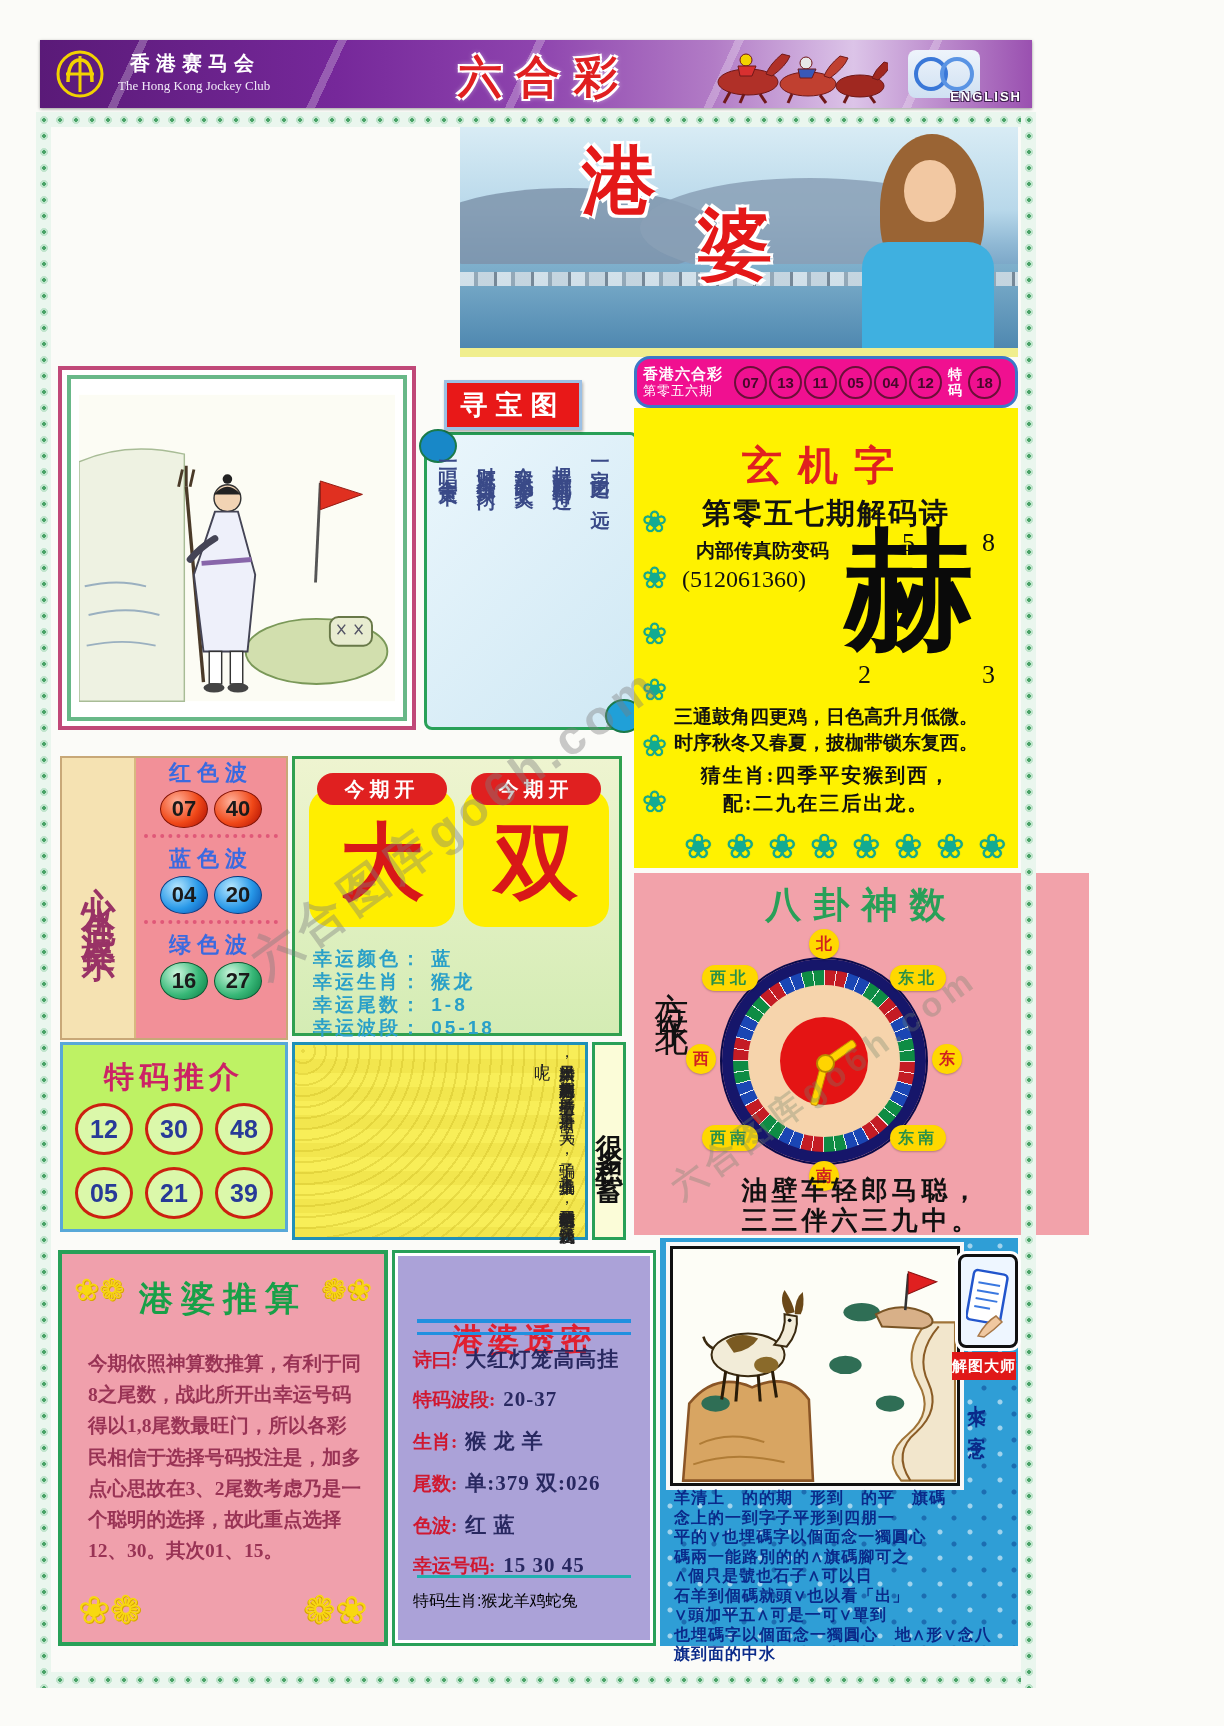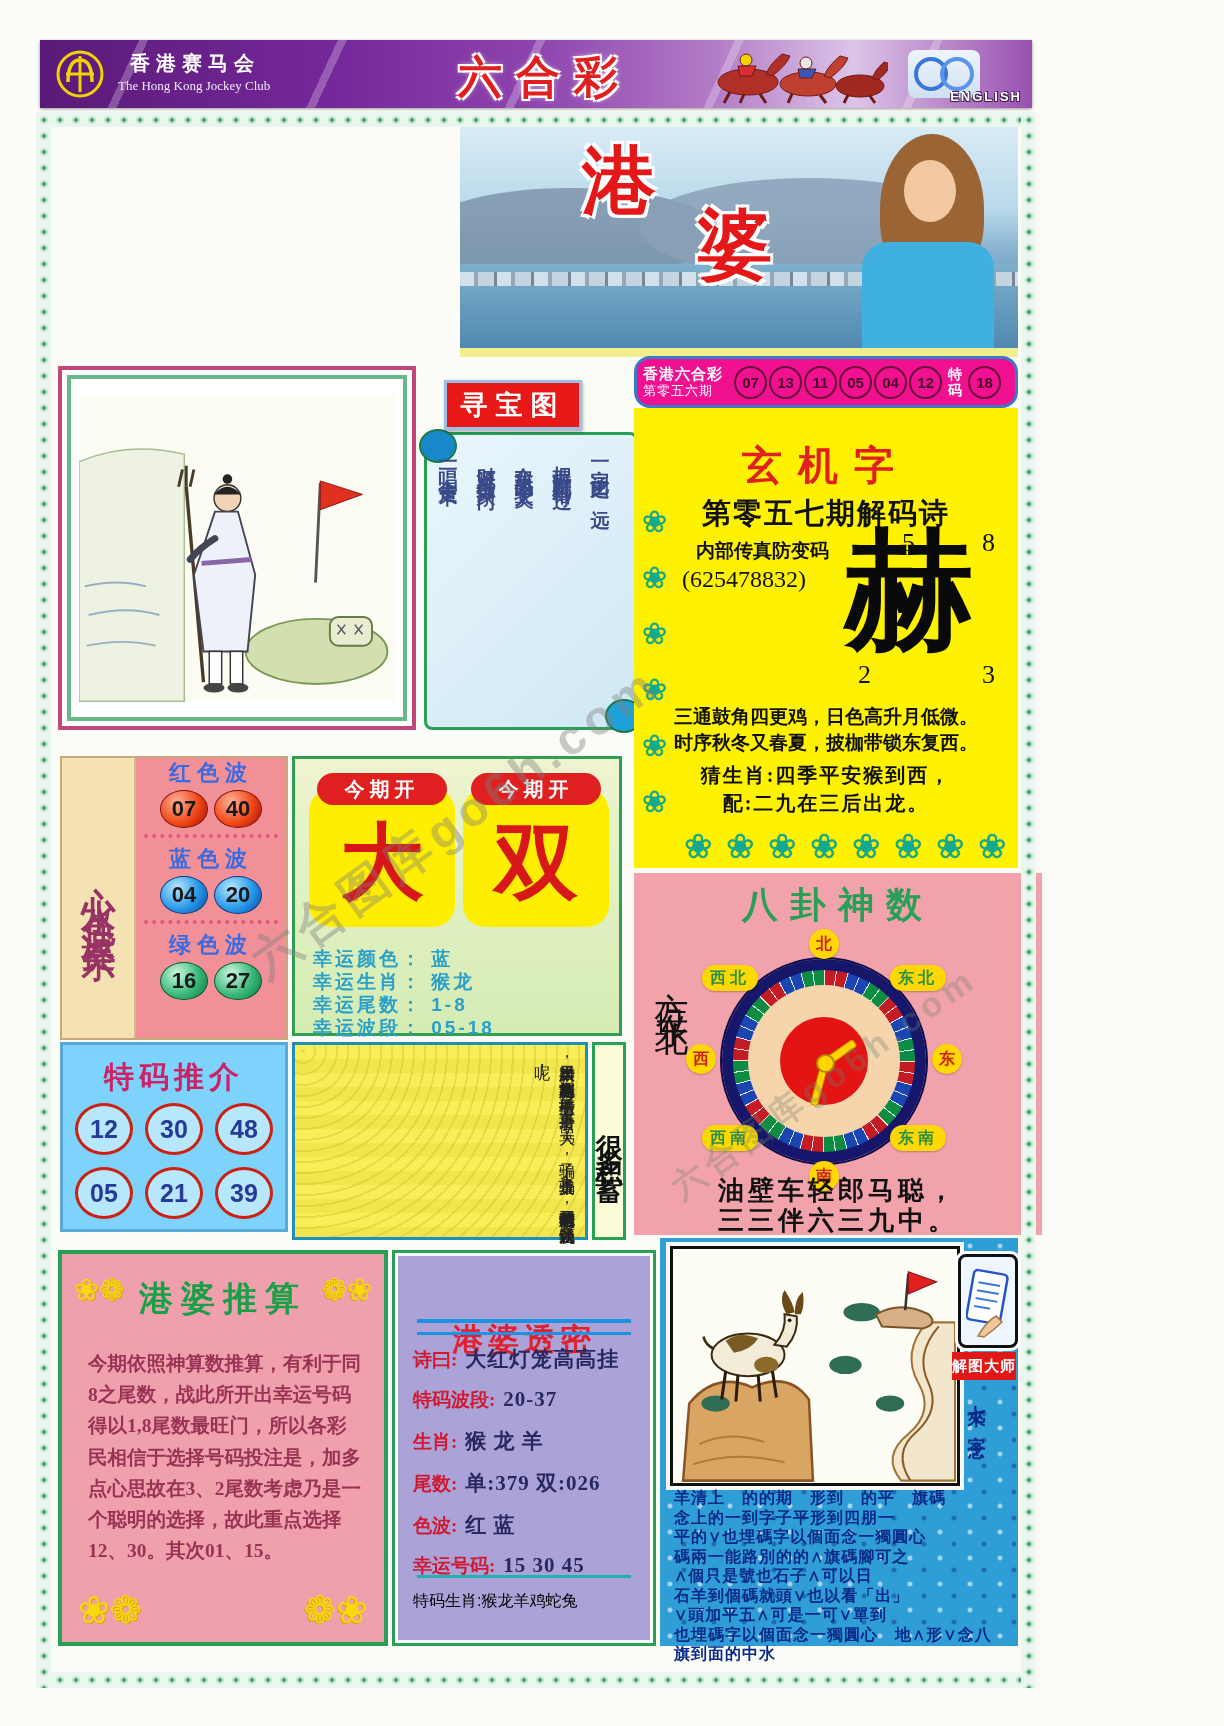--- a/index.html
+++ b/index.html
@@ -114,21 +114,21 @@
     background:linear-gradient(180deg,#eef4d0,#d4ecb4);}
   .big-card{position:absolute;top:30px;width:146px;height:138px;background:#ffee00;border-radius:22px;
     display:flex;align-items:center;justify-content:center;}
   #card1{left:14px;} #card2{left:168px;}
   .pill{position:absolute;top:-16px;left:8px;width:130px;height:32px;background:#e02020;border-radius:16px;
     color:#fff;font-size:20px;font-weight:bold;letter-spacing:5px;display:flex;align-items:center;justify-content:center;}
   .big-char{font-size:84px;font-weight:bold;color:#d81818;font-family:"Liberation Serif",serif;margin-top:10px;}
   #lucky{position:absolute;left:18px;top:188px;line-height:23px;}
   .lucky-line{color:#2aa0c8;font-size:19px;font-weight:bold;letter-spacing:3px;}
   
-  #bagua{left:634px;top:873px;width:408px;height:362px;background:#f2a2aa;}
+  #bagua{left:634px;top:873px;width:455px;height:362px;background:#f2a2aa;}
   #bagua-title{width:100%;top:8px;text-align:center;color:#28a058;font-size:36px;font-weight:bold;letter-spacing:12px;}
   #bagua-dir{left:14px;top:92px;writing-mode:vertical-rl;text-orientation:upright;font-size:34px;
     letter-spacing:10px;color:#111;font-family:"Liberation Serif",serif;}
   #compass{left:50px;top:40px;width:280px;height:290px;}
   #wheel{position:absolute;left:38px;top:46px;width:204px;height:204px;border-radius:50%;box-sizing:border-box;
     background:
       repeating-conic-gradient(rgba(255,255,255,.85) 0 0.7deg,transparent 0.7deg 7.5deg),
       repeating-conic-gradient(#c41c24 0 15deg,#1a46b4 15deg 30deg,#0e8c44 30deg 45deg);
     border:11px solid #16166a;box-shadow:0 0 0 2px #0a0a4a;}
   #wheel-inner{position:absolute;left:64px;top:72px;width:152px;height:152px;border-radius:50%;background:#f6d4ac;}
@@ -143,21 +143,21 @@
   .badge.double{width:56px;height:26px;letter-spacing:4px;}
   .badge.card{color:#d02020;} .badge.inter{color:#289048;}
   #bd-n{left:125px;top:16px;} #bd-s{left:125px;top:248px;}
   #bd-e{left:248px;top:131px;} #bd-w{left:2px;top:131px;}
   #bd-ne{left:206px;top:52px;} #bd-nw{left:18px;top:52px;}
   #bd-se{left:206px;top:212px;} #bd-sw{left:18px;top:212px;}
   .bpoem{width:100%;text-align:center;color:#111;font-size:26px;font-weight:bold;letter-spacing:4px;
     font-family:"Liberation Serif",serif;}
   #bpoem1{top:300px;} #bpoem2{top:330px;}
   
-  #recommend{left:60px;top:1042px;width:228px;height:190px;background:#7dd3fc;border:3px solid #58a8d8;box-sizing:border-box;}
+  #recommend{left:60px;top:1042px;width:228px;height:190px;background:#bef264;border:3px solid #58a8d8;box-sizing:border-box;}
   #recommend-title{width:100%;top:12px;text-align:center;color:#cc2266;font-size:30px;font-weight:bold;letter-spacing:5px;}
   .rec-row{position:absolute;left:0;width:100%;display:flex;justify-content:space-evenly;}
   #rec-row1{top:58px;} #rec-row2{top:122px;}
   .rec-ball{width:52px;height:46px;border:3px solid #cc2010;border-radius:50%;color:#283a98;font-size:25px;
     font-weight:bold;display:flex;align-items:center;justify-content:center;background:rgba(255,255,255,.45);}
   
   #story{left:292px;top:1042px;width:296px;height:198px;border:3px solid #2090b8;box-sizing:border-box;
     background:
      repeating-radial-gradient(circle at 8px 6px,rgba(190,170,20,.28) 0 2px,transparent 2px 11px),
      repeating-linear-gradient(180deg,#f8ee58 0 14px,#f2e64e 14px 28px);}
@@ -338,21 +338,21 @@
   <span class="flower" style="left:92px;bottom:2px;font-size:34px"></span>
   <span class="flower" style="left:134px;bottom:2px;font-size:34px"></span>
   <span class="flower" style="left:176px;bottom:2px;font-size:34px"></span>
   <span class="flower" style="left:218px;bottom:2px;font-size:34px"></span>
   <span class="flower" style="left:260px;bottom:2px;font-size:34px"></span>
   <span class="flower" style="left:302px;bottom:2px;font-size:34px"></span>
   <span class="flower" style="left:344px;bottom:2px;font-size:34px"></span>
   <div class="abs" id="mystery-title">玄机字</div>
   <div class="abs" id="mystery-sub">第零五七期解码诗</div>
   <div class="abs" id="fax-label">内部传真防变码</div>
-  <div class="abs" id="fax-code">(625478832)</div>
+  <div class="abs" id="fax-code">(512061360)</div>
   <div class="abs corner-num" id="num-tr1">5</div>
   <div class="abs corner-num" id="num-tr2">8</div>
   <div class="abs corner-num" id="num-b1">2</div>
   <div class="abs corner-num" id="num-b2">3</div>
   <div class="abs" id="big-char">赫</div>
   <div class="abs mpoem" id="mpoem1">三通鼓角四更鸡，日色高升月低微。</div>
   <div class="abs mpoem" id="mpoem2">时序秋冬又春夏，披枷带锁东复西。</div>
   <div class="abs mpoem" id="mzodiac">猜生肖:四季平安猴到西，</div>
   <div class="abs mpoem" id="mpair">配:二九在三后出龙。</div>
 </div>

